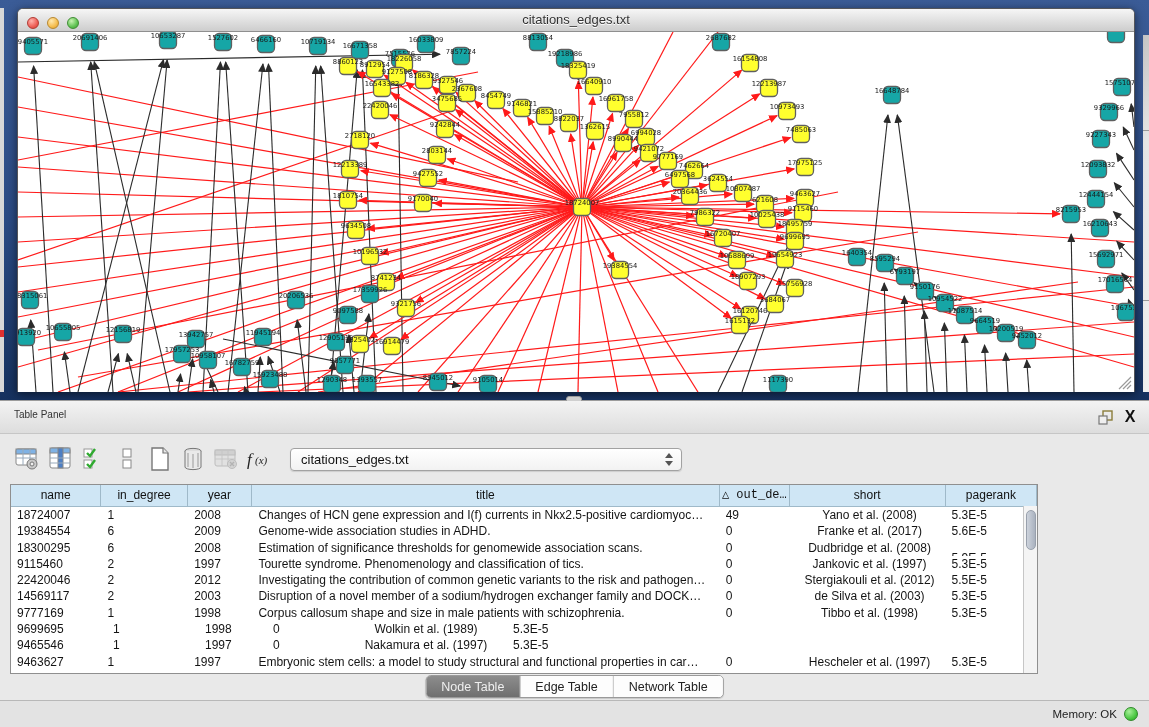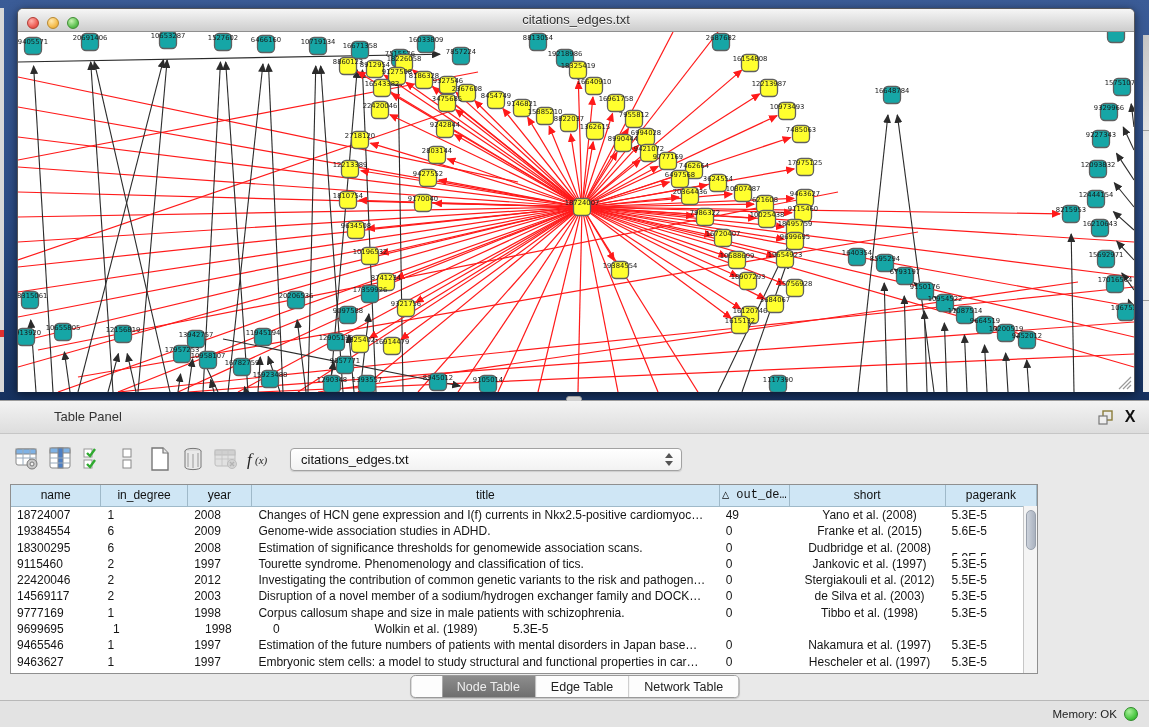--- a/index.html
+++ b/index.html
@@ -27,21 +27,21 @@
   #canvas-wrap{position:relative;width:1116px;height:360px;overflow:hidden;background:#fff;}
   #graph-svg{display:block;}
   .grip{position:absolute;right:2px;bottom:2px;width:16px;height:16px;}
   
   #table-panel{position:absolute;left:0;top:400px;width:1149px;height:327px;
            background:#e9e9e9;border-top:1px solid #9c9c9c;box-sizing:border-box;}
   .split-handle{position:absolute;left:566px;top:-5px;width:16px;height:8px;border-radius:3px;
            background:#cfcfcf;border:1px solid #9a9a9a;box-sizing:border-box;}
   .panel-header{height:32px;background:linear-gradient(#f3f3f3,#dddddd);
            border-bottom:1px solid #c6c6c6;position:relative;}
-  .panel-header .ph-title{position:absolute;left:14px;top:8px;font-size:13px;color:#333;margin-left:40px;}
+  .panel-header .ph-title{position:absolute;left:14px;top:8px;font-size:10px;color:#333;}
   .ph-btn{position:absolute;top:7px;width:18px;height:18px;cursor:default;}
   .ph-float{right:34px;}
   .ph-close{right:10px;font-size:16px;font-weight:bold;color:#111;line-height:18px;text-align:center;}
   .toolbar{position:absolute;left:12px;top:40px;height:36px;display:flex;align-items:center;}
   .tb-btn{width:32px;height:32px;border:none;background:transparent;padding:2px;margin-right:1px;}
   .combo{position:relative;margin-left:14px;width:392px;height:23px;background:linear-gradient(#ffffff,#f2f2f2);
            border:1px solid #a2a2a2;border-radius:4px;box-sizing:border-box;
            font-size:13px;color:#111;line-height:21px;padding-left:10px;
            box-shadow:0 1px 1px rgba(0,0,0,.12);}
   .combo .arrows{position:absolute;right:7px;top:4px;width:9px;height:14px;}
@@ -58,21 +58,21 @@
   .tr{display:flex;height:16.3px;}
   .td{box-sizing:border-box;font-size:12px;color:#141414;line-height:16.3px;
       padding:0 2px 0 6px;overflow:hidden;white-space:nowrap;}
   .td.center{text-align:center;}
   .vscroll{position:absolute;right:0;top:21px;bottom:0;width:14px;background:#f4f4f4;
       border-left:1px solid #c6c6c6;box-sizing:border-box;}
   .vthumb{position:absolute;left:1.5px;top:4px;width:10px;height:40px;border-radius:5px;
       background:linear-gradient(90deg,#cdd3dc,#aab2bf);border:1px solid #98a0ac;box-sizing:border-box;}
   .tabs{position:absolute;left:50%;top:274px;transform:translateX(-50%);display:flex;height:21px;
       border:1px solid #9a9a9a;border-radius:5px;overflow:hidden;background:#fdfdfd;
-      box-shadow:0 1px 1px rgba(0,0,0,.15);padding-left:31px;}
+      box-shadow:0 1px 1px rgba(0,0,0,.15);}
   .tab{font-size:12.5px;color:#222;background:#fdfdfd;border:none;padding:0 15px;height:21px;
       border-right:1px solid #b9b9b9;line-height:20px;}
   .tab:last-child{border-right:none;}
   .tab.sel{background:linear-gradient(#8d8d8d,#6f6f6f);color:#efefef;}
   .statusbar{position:absolute;left:0;bottom:0;width:1149px;height:27px;background:#e3e3e3;
       border-top:1px solid #b8b8b8;box-sizing:border-box;}
   .mem-label{position:absolute;right:32px;top:7px;font-size:11.5px;color:#222;}
   .mem-dot{position:absolute;right:11px;top:6px;width:14px;height:14px;border-radius:50%;
       background:radial-gradient(circle at 35% 30%,#a7ef98,#46c53e 65%,#2f9a28);
       border:1px solid #2e8a28;box-sizing:border-box;}
@@ -851,21 +851,21 @@
           <div class="td" style="width: 74px;">49</div>
           <div class="td center" style="width: 166px;">Yano et al. (2008)</div>
           <div class="td" style="width: 97px;">5.3E-5</div>
         </div>
         <div class="tr">
           <div class="td" style="width: 96px;">19384554</div>
           <div class="td" style="width: 92px;">6</div>
           <div class="td" style="width: 68px;">2009</div>
           <div class="td" style="width: 498px;">Genome-wide association studies in ADHD.</div>
           <div class="td" style="width: 74px;">0</div>
-          <div class="td center" style="width: 166px;">Franke et al. (2015)</div>
+          <div class="td center" style="width: 166px;">Franke et al. (2017)</div>
           <div class="td" style="width: 97px;">5.6E-5</div>
         </div>
         <div class="tr">
           <div class="td" style="width: 96px;">18300295</div>
           <div class="td" style="width: 92px;">6</div>
           <div class="td" style="width: 68px;">2008</div>
           <div class="td" style="width: 498px;">Estimation of significance thresholds for genomewide association scans.</div>
           <div class="td" style="width: 74px;">0</div>
           <div class="td center" style="width: 166px;">Dudbridge et al. (2008)</div>
           <div class="td" style="width: 97px; margin-top: 10px;">5.9E-5</div>
@@ -911,21 +911,20 @@
           <div class="td" style="width: 92px;">1</div>
           <div class="td" style="width: 68px;">1998</div>
           <div class="td" style="width: 74px;">0</div>
           <div class="td center" style="width: 166px;">Wolkin et al. (1989)</div>
           <div class="td" style="width: 97px;">5.3E-5</div>
         </div>
         <div class="tr">
           <div class="td" style="width: 96px;">9465546</div>
           <div class="td" style="width: 92px;">1</div>
           <div class="td" style="width: 68px;">1997</div>
-          <div class="td" style="width: 498px;">Estimation of the future numbers of patients with mental disorders in Japan base…</div>
           <div class="td" style="width: 74px;">0</div>
           <div class="td center" style="width: 166px;">Nakamura et al. (1997)</div>
           <div class="td" style="width: 97px;">5.3E-5</div>
         </div>
         <div class="tr">
           <div class="td" style="width: 96px;">9463627</div>
           <div class="td" style="width: 92px;">1</div>
           <div class="td" style="width: 68px;">1997</div>
           <div class="td" style="width: 498px;">Embryonic stem cells: a model to study structural and functional properties in car…</div>
           <div class="td" style="width: 74px;">0</div>

